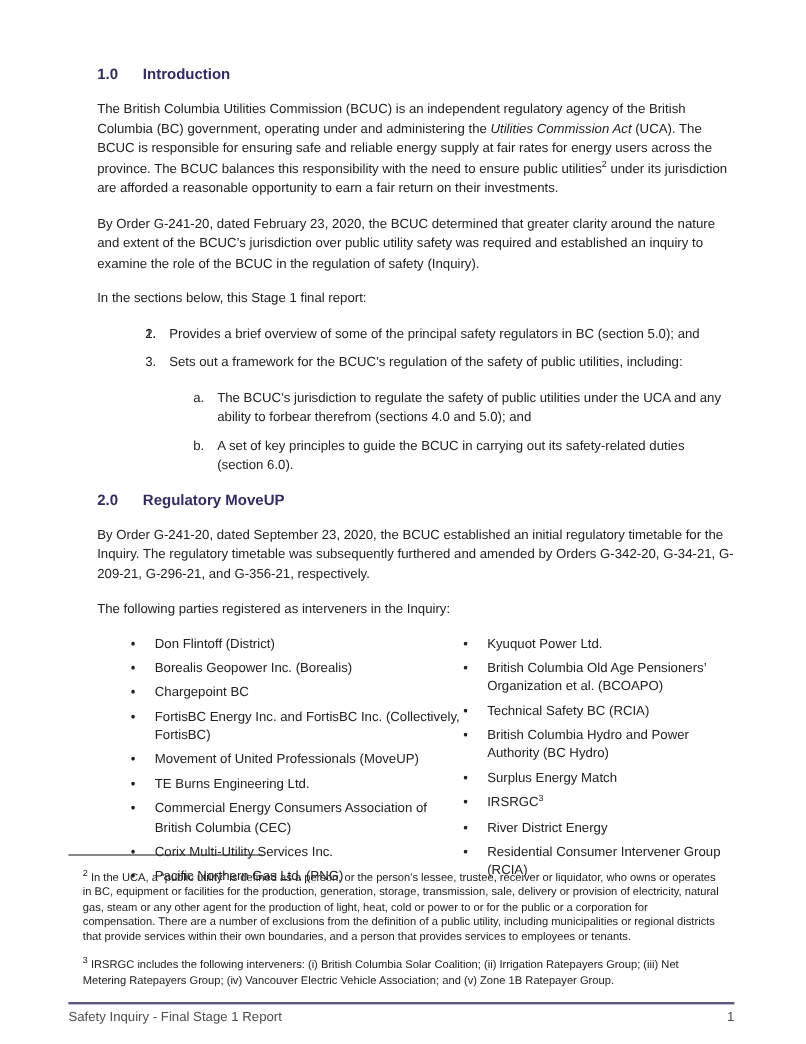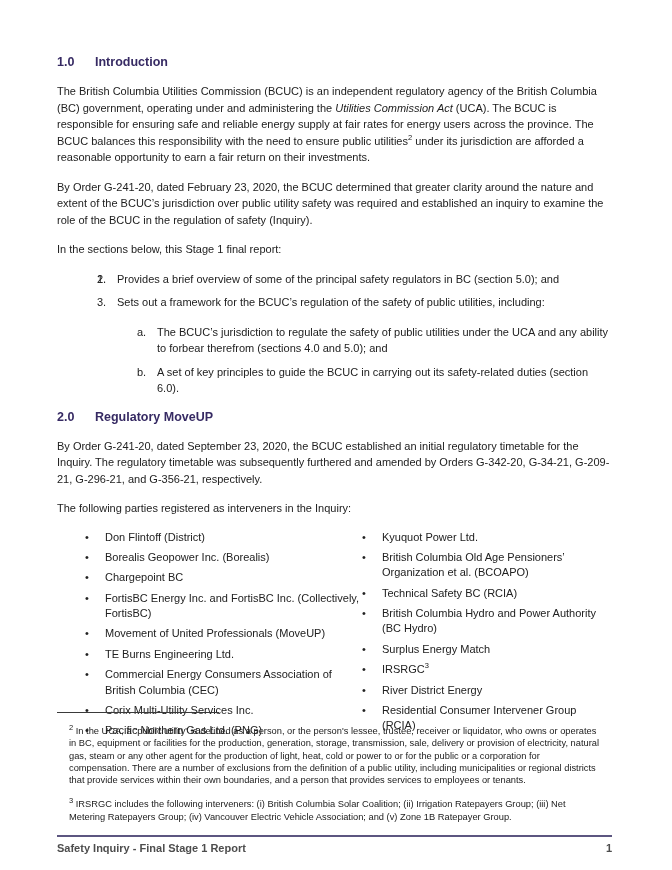--- a/index.html
+++ b/index.html
@@ -1,21 +1,21 @@
 <!DOCTYPE html>
 <html style="--heading: #362a63; --body_text: #212121; --footer_rule: #5c5680; --footer_text: #4d4d4d;"><head>
 <meta charset="utf-8">
 <style>
   html,body{margin:0;padding:0;background:#ffffff;}
   .page{
     width:672px;height:870px;position:relative;background:#fff;margin:0 auto;
     font-family:"Liberation Sans",sans-serif;color:var(--body_text,#212121);
     overflow:hidden;
   }
-  .content{padding:55px 60px 0 57px;}
+  .content{padding:55px 60px 0 81px;}
   .section-heading{
     font-size:12.5px;font-weight:bold;color:var(--heading,#362a63);
     margin:0 0 14px 0;
   }
   .section-heading .sec-num{display:inline-block;width:38px;}
   .section-heading.second{margin-top:9px;}
   p.body-para{margin:0 0 13px 0;font-size:11px;line-height:1.5;}
   sup{font-size:7.5px;vertical-align:super;line-height:0;}
   .italic{font-style:italic;}
   ol.plain{margin:0 0 13px 0;padding:0;list-style:none;font-size:11px;line-height:1.5;}
@@ -31,21 +31,21 @@
   ul.bullets li{position:relative;margin:0 0 5px 0;}
   .col-left ul.bullets li{padding-left:48px;}
   .col-left ul.bullets .bullet{position:absolute;left:28px;}
   .col-right ul.bullets li{padding-left:20px;}
   .col-right ul.bullets .bullet{position:absolute;left:0;}
   .bottom{position:absolute;left:57px;right:60px;bottom:16px;}
   .fn-rule{width:162px;border-top:1px solid #3a3a3a;margin:0 0 6px 0;}
   .footnotes p{margin:12px;font-size:9.3px;line-height:1.32;color:var(--body_text,#212121);}
   .footer-rule{border-top:2px solid var(--footer_rule,#5c5680);margin-top:12px;}
   .footer-row{display:flex;justify-content:space-between;align-items:flex-end;
-    font-size:11px;color:var(--footer_text,#4d4d4d);padding-top:5px;font-weight:bold;}
+    font-size:11px;color:var(--footer_text,#4d4d4d);padding-top:5px;}
 </style>
 </head>
 <body>
 
 <div class="page">
   <div class="content">
 
     <h2 class="section-heading"><span class="sec-num">1.0</span><span>Introduction</span></h2>
 
     <p class="body-para"><span>The British Columbia Utilities Commission (BCUC) is an independent regulatory agency of the British Columbia (BC) government, operating under and administering the </span><span class="italic">Utilities Commission Act</span><span> (UCA). The BCUC is responsible for ensuring safe and reliable energy supply at fair rates for energy users across the province. The BCUC balances this responsibility with the need to ensure public utilities</span><sup>2</sup><span> under its jurisdiction are afforded a reasonable opportunity to earn a fair return on their investments.</span></p>

